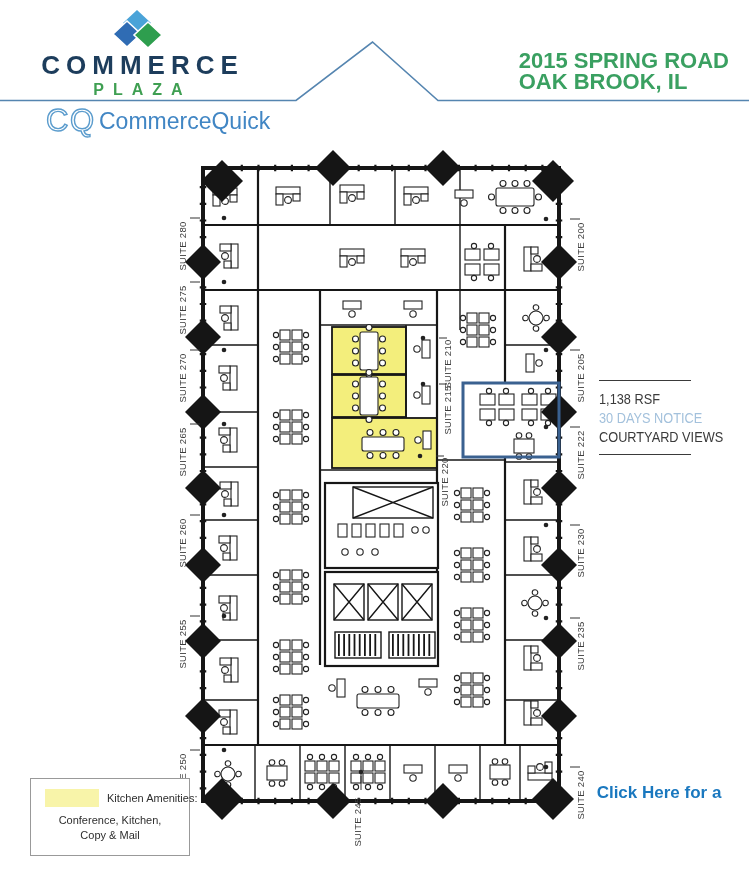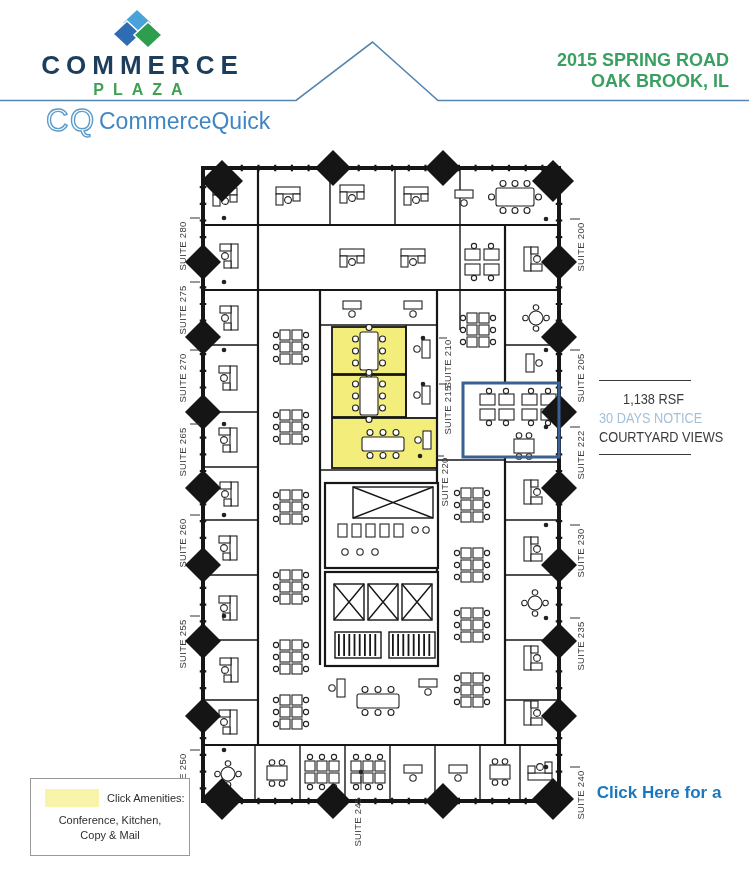--- a/index.html
+++ b/index.html
@@ -4,22 +4,22 @@
 <style>
   html,body{margin:0;padding:0;background:#fff;}
   body{width:749px;height:872px;position:relative;font-family:"Liberation Sans",sans-serif;overflow:hidden;}
 
   
   .hdr{position:absolute;left:0;top:0;width:749px;height:145px;}
   .brandword{position:absolute;left:40px;top:50px;width:205px;text-align:center;
     font-size:26px;font-weight:700;letter-spacing:6px;color:#1d3d5c;}
   .brandsub{position:absolute;left:40px;top:81px;width:205px;text-align:center;
     font-size:16px;font-weight:700;letter-spacing:9px;color:#3f9f52;}
-  .addr{position:absolute;right:20px;top:50px;text-align:right;
-    font-size:18px;font-weight:700;color:#3aa061;line-height:21px;}
+  .addr{position:absolute;right:20px;top:50px;text-align:left;
+    font-size:22px;font-weight:700;color:#3aa061;line-height:21px;}
   svg{display:block;}
   .roof{position:absolute;left:0;top:0;}
   .cqsvg{position:absolute;left:44px;top:100px;}
 
   
   .plansvg{position:absolute;left:0;top:0;}
   .wall{stroke:#161616;fill:none;}
   .w40{stroke-width:4;}
   .w22{stroke-width:2.2;}
   .w14{stroke-width:1.4;}
@@ -28,21 +28,21 @@
   .bay{fill:#151515;}
   .f{fill:#fff;stroke:#232323;stroke-width:1.1;}
   .hatch{stroke:#161616;stroke-width:22;stroke-dasharray:1.8 3.4;fill:none;}
   .yellow{fill:#f3ee7c;stroke:#161616;stroke-width:1.8;}
   .blue-outline{fill:none;stroke:#3a6190;stroke-width:3;}
   .plan-label{font-family:"Liberation Sans",sans-serif;font-size:9.5px;letter-spacing:.3px;fill:#3c3c3c;}
   .leader{stroke:#333;stroke-width:1;fill:none;}
   .ldot{fill:#222;}
 
   
-  .callout{position:absolute;left:599px;top:380px;width:100px;color:#3a3a3a;text-align:right;}
+  .callout{position:absolute;left:599px;top:380px;width:100px;color:#3a3a3a;}
   .callout .rule{width:92px;border-top:1.6px solid #3a3a3a;margin:0 0 8px 0;}
   .callout .rule.b{margin:8px 0 0 0;}
   .cond{transform:scaleX(.85);transform-origin:0 50%;white-space:nowrap;
     font-size:15px;line-height:19px;font-weight:400;}
   .notice{color:#a3c1dc;}
 
   
   .legend{position:absolute;left:30px;top:778px;width:158px;height:76px;
     border:1.5px solid #999;background:#fff;font-size:11px;color:#2e2e2e;}
   .legrow{display:flex;align-items:center;gap:8px;margin:10px 10px 6px 14px;}
@@ -409,21 +409,21 @@
   <div class="rule"></div>
   <div class="cond">1,138 RSF</div>
   <div class="cond notice">30 DAYS NOTICE</div>
   <div class="cond">COURTYARD VIEWS</div>
   <div class="rule b"></div>
 </div>
 
 <div class="legend">
   <div class="legrow">
     <span class="swatch"></span>
-    <span class="legtxt">Click Amenities:</span>
+    <span class="legtxt">Kitchen Amenities:</span>
   </div>
   <div class="legcenter">
     <div>Conference, Kitchen,</div>
     <div>Copy &amp; Mail</div>
   </div>
 </div>
 
 <div class="tour">
   <div>Click Here for a</div>
 </div>

